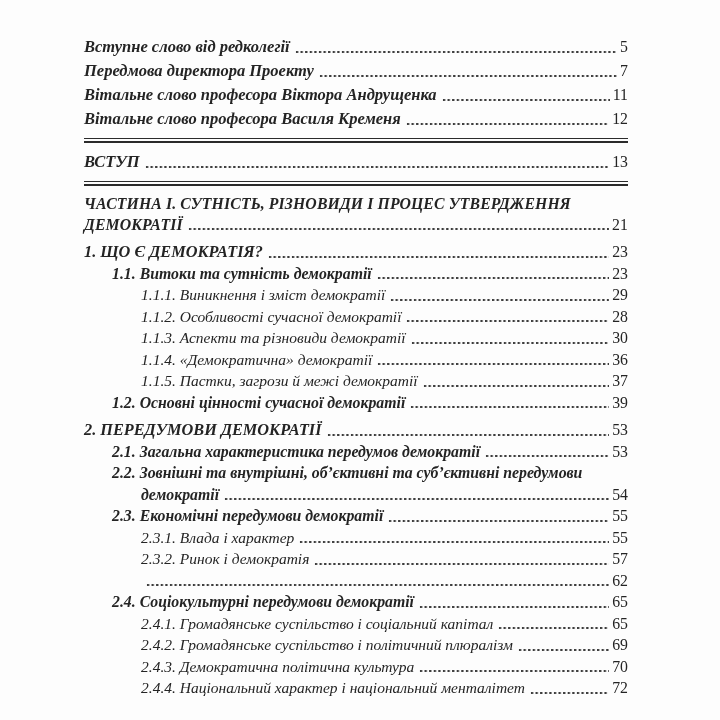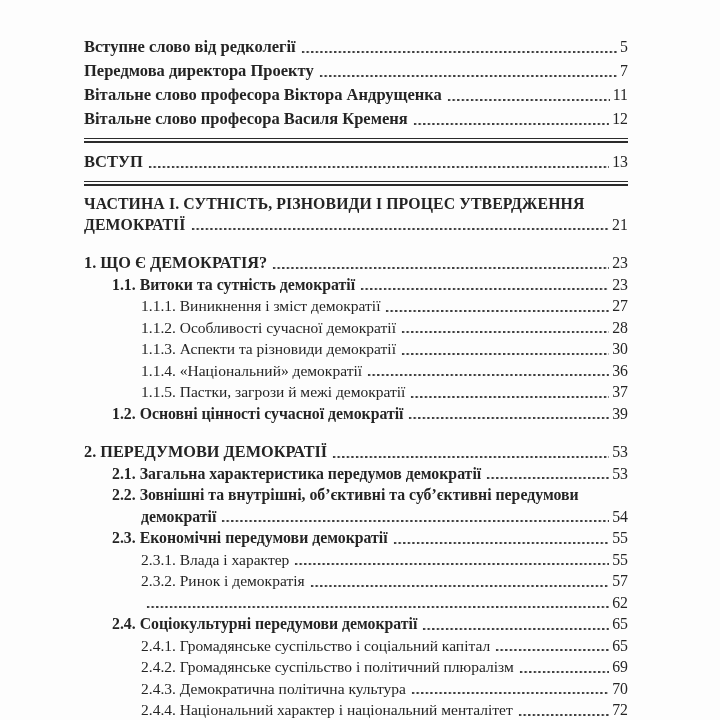--- a/index.html
+++ b/index.html
@@ -15,21 +15,21 @@
     background: #fdfdfd;
     color: #242424;
     font-family: "Liberation Serif", "DejaVu Serif", serif;
     padding: 35px 92px 0 84px;
     overflow: hidden;
   }
   .row {
     display: flex;
     align-items: flex-end;
   }
-  .label { white-space: nowrap; }
+  .label { white-space: nowrap; font-style: italic; }
   
   .lvl0 { padding-left: 0; }
   .lvl1 { padding-left: 28px; }
   .lvl2 { padding-left: 57px; text-align: center; }
   
   .front {
     font-weight: bold;
     font-size: 16.5px;
     line-height: 23px;
     margin-bottom: 1px;
@@ -43,21 +43,21 @@
   .part {
     font-weight: bold;
     font-size: 15.8px;
     line-height: 20.5px;
     letter-spacing: 0.1px;
   }
   .chapter {
     font-weight: bold;
     font-size: 16.3px;
     line-height: 21.5px;
-    margin-top: 17px;
+    margin-top: 6px;
   }
   .section {
     font-weight: bold;
     font-size: 15.8px;
     line-height: 21.5px;
   }
   .subsection {
     font-weight: normal;
     font-size: 15.5px;
     line-height: 21.5px;
@@ -132,34 +132,34 @@
         <span class="pagenum">23</span>
       </div>
       <div class="row section lvl1">
         <span class="label">1.1. Витоки та сутність демократії</span>
         <span class="leader"></span>
         <span class="pagenum">23</span>
       </div>
       <div class="row subsection lvl2">
         <span class="label">1.1.1. Виникнення і зміст демократії</span>
         <span class="leader"></span>
-        <span class="pagenum">27</span>
+        <span class="pagenum">29</span>
       </div>
       <div class="row subsection lvl2">
         <span class="label">1.1.2. Особливості сучасної демократії</span>
         <span class="leader"></span>
         <span class="pagenum">28</span>
       </div>
       <div class="row subsection lvl2">
         <span class="label">1.1.3. Аспекти та різновиди демократії</span>
         <span class="leader"></span>
         <span class="pagenum">30</span>
       </div>
       <div class="row subsection lvl2">
-        <span class="label">1.1.4. «Національний» демократії</span>
+        <span class="label">1.1.4. «Демократична» демократії</span>
         <span class="leader"></span>
         <span class="pagenum">36</span>
       </div>
       <div class="row subsection lvl2">
         <span class="label">1.1.5. Пастки, загрози й межі демократії</span>
         <span class="leader"></span>
         <span class="pagenum">37</span>
       </div>
       <div class="row section lvl1">
         <span class="label">1.2. Основні цінності сучасної демократії</span>

